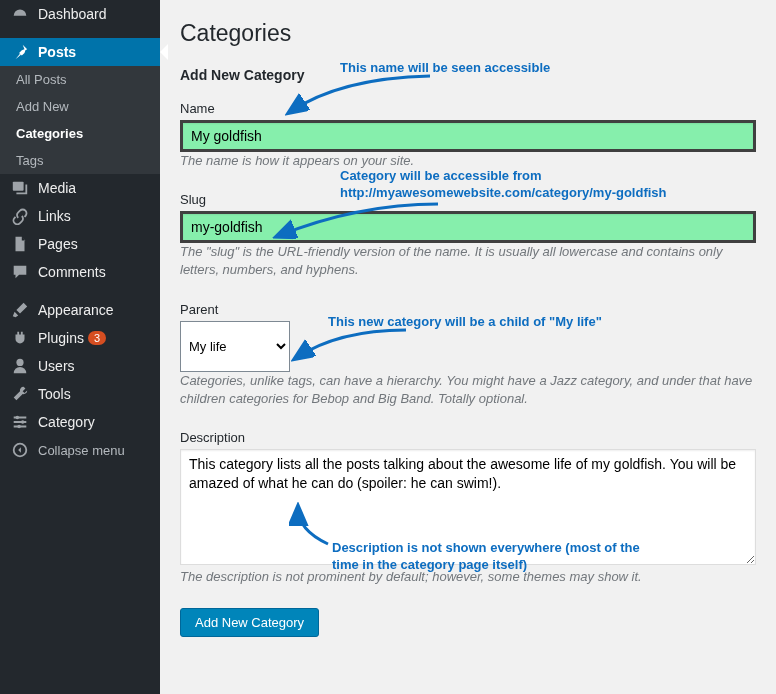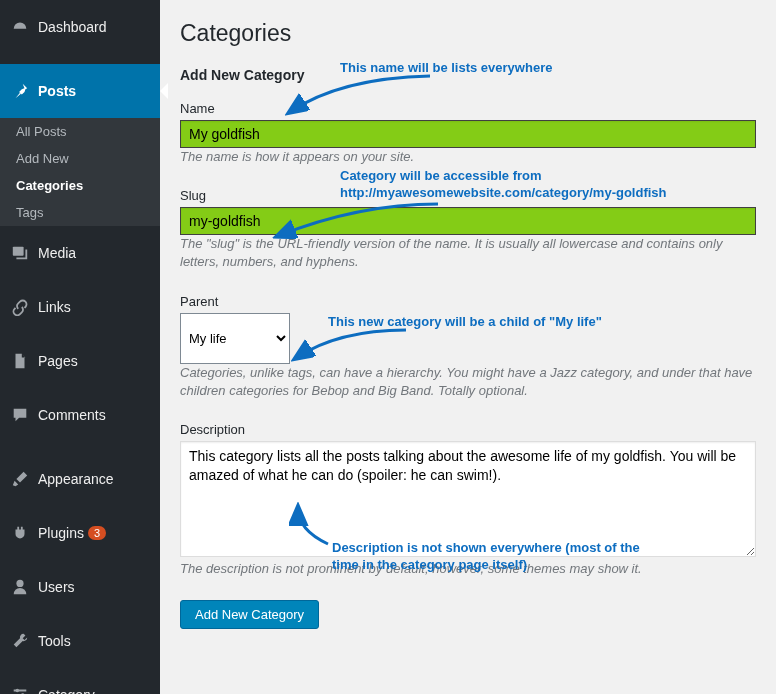--- a/index.html
+++ b/index.html
@@ -1,36 +1,36 @@
 <!DOCTYPE html>
 <html><head>
 <meta charset="utf-8">
 <style>
 * { box-sizing: border-box; margin: 0; padding: 0; }
 body { font-family: -apple-system, "Segoe UI", Arial, sans-serif; font-size: 13px; background: #f1f1f1; width: 776px; height: 694px; overflow: hidden; }
 .shell { display: flex; height: 100%; }
 .sidebar { width: 160px; background: #23282d; color: #eee; flex-shrink: 0; }
-.menu-item { display: flex; align-items: center; padding: 17px 10px; color: #eee; font-size: 14px; cursor: pointer; }
+.menu-item { display: flex; align-items: center; padding: 4px 10px; color: #eee; font-size: 14px; cursor: pointer; }
 .menu-item.top { font-weight: 400; }
 .menu-item .micon { width: 20px; height: 20px; margin-right: 8px; display: flex; align-items: center; justify-content: center; color: #9ea3a8; font-size: 16px; }
 .menu-item.active { background: #0073aa; color: #fff; position: relative; font-weight: 600; }
 .menu-item.active .micon { color: #fff; }
 .menu-item.active::after { content: ""; position: absolute; right: -8px; top: 50%; margin-top: -8px; width: 0; height: 0; border-top: 8px solid transparent; border-bottom: 8px solid transparent; border-right: 8px solid #fff; }
 .submenu { background: #32373c; }
 .sub-item { padding: 6px 16px; color: #b4b9be; font-size: 13px; cursor: pointer; }
 .sub-item.current { color: #fff; font-weight: 600; }
 .sep { height: 10px; }
 .badge { display: inline-block; background: #d54e21; color: #fff; border-radius: 9px; font-size: 11px; padding: 1px 6px; margin-left: 4px; }
 .collapse { color: #b4b9be; font-size: 13px; }
 .content { flex: 1; padding: 20px 20px 0 20px; overflow: auto; position: relative; }
 h1.page-title { font-size: 23px; font-weight: 400; color: #23282d; margin-bottom: 20px; }
 h2.form-heading { font-size: 14px; font-weight: 600; color: #23282d; margin-bottom: 18px; }
 .field-block { margin-bottom: 22px; position: relative; }
 .field-label { display: block; font-size: 13px; color: #23282d; margin-bottom: 4px; }
-.txt-input { width: 100%; padding: 5px 8px; font-size: 14px; border: 1px solid #404040; background: #84cc16; box-shadow: inset 0 1px 2px rgba(0,0,0,.07); }
+.txt-input { width: 100%; padding: 5px 8px; font-size: 14px; border: 3px solid #404040; background: #86efac; box-shadow: inset 0 1px 2px rgba(0,0,0,.07); }
 .sel-input { width: 110px; padding: 16px 4px; font-size: 13px; border: 1px solid #7e8993; background: #fff; }
 .ta-input { width: 100%; height: 116px; padding: 5px 8px; font-size: 14px; border: 1px solid #ddd; background: #fff; resize: vertical; font-family: inherit; line-height: 1.35; box-shadow: inset 0 1px 2px rgba(0,0,0,.07); }
 .help { font-size: 13px; font-style: italic; color: #72777c; margin-top: 0; line-height: 1.4; }
 .btn-primary { background: #0085ba; border: 1px solid #006799; color: #fff; padding: 6px 14px; font-size: 13px; border-radius: 3px; cursor: pointer; }
 .ann-layer { position: absolute; inset: 0; pointer-events: none; }
 .ann-text { position: absolute; color: #0d6dc0; font-weight: 700; font-size: 13px; line-height: 1.3; }
 .ann-arrow { position: absolute; stroke: #0d6dc0; fill: none; }
 </style>
 </head>
 <body>
@@ -176,21 +176,21 @@
 
     <div class="field-block">
       <label class="field-label">Description</label>
       <textarea class="ta-input" style="">This category lists all the posts talking about the awesome life of my goldfish. You will be amazed of what he can do (spoiler: he can swim!).</textarea>
       <p class="help">The description is not prominent by default; however, some themes may show it.</p>
     </div>
 
     <button class="btn-primary">Add New Category</button>
 
     <div class="ann-layer">
-      <div class="ann-text" style="left:180px; top:60px;">This name will be lists everywhere</div>
+      <div class="ann-text" style="left:180px; top:60px;">This name will be seen accessible</div>
       <svg class="ann-arrow" style="left:120px; top:68px;" width="160" height="54">
         <defs>
             <marker id="ah1" markerWidth="8" markerHeight="8" refX="6" refY="3" orient="auto">
               <path d="M0,0 L7,3 L0,6 z" fill="#0d6dc0"></path>
             </marker>
           </defs>
         <path d="M150,8 Q60,10 10,44" stroke-width="3" marker-end="url(#ah1)"></path>
       </svg>
 
       <div class="ann-text" style="left:180px; top:168px; max-width:380px;">Category will be accessible from http://myawesomewebsite.com/category/my-goldfish</div>

